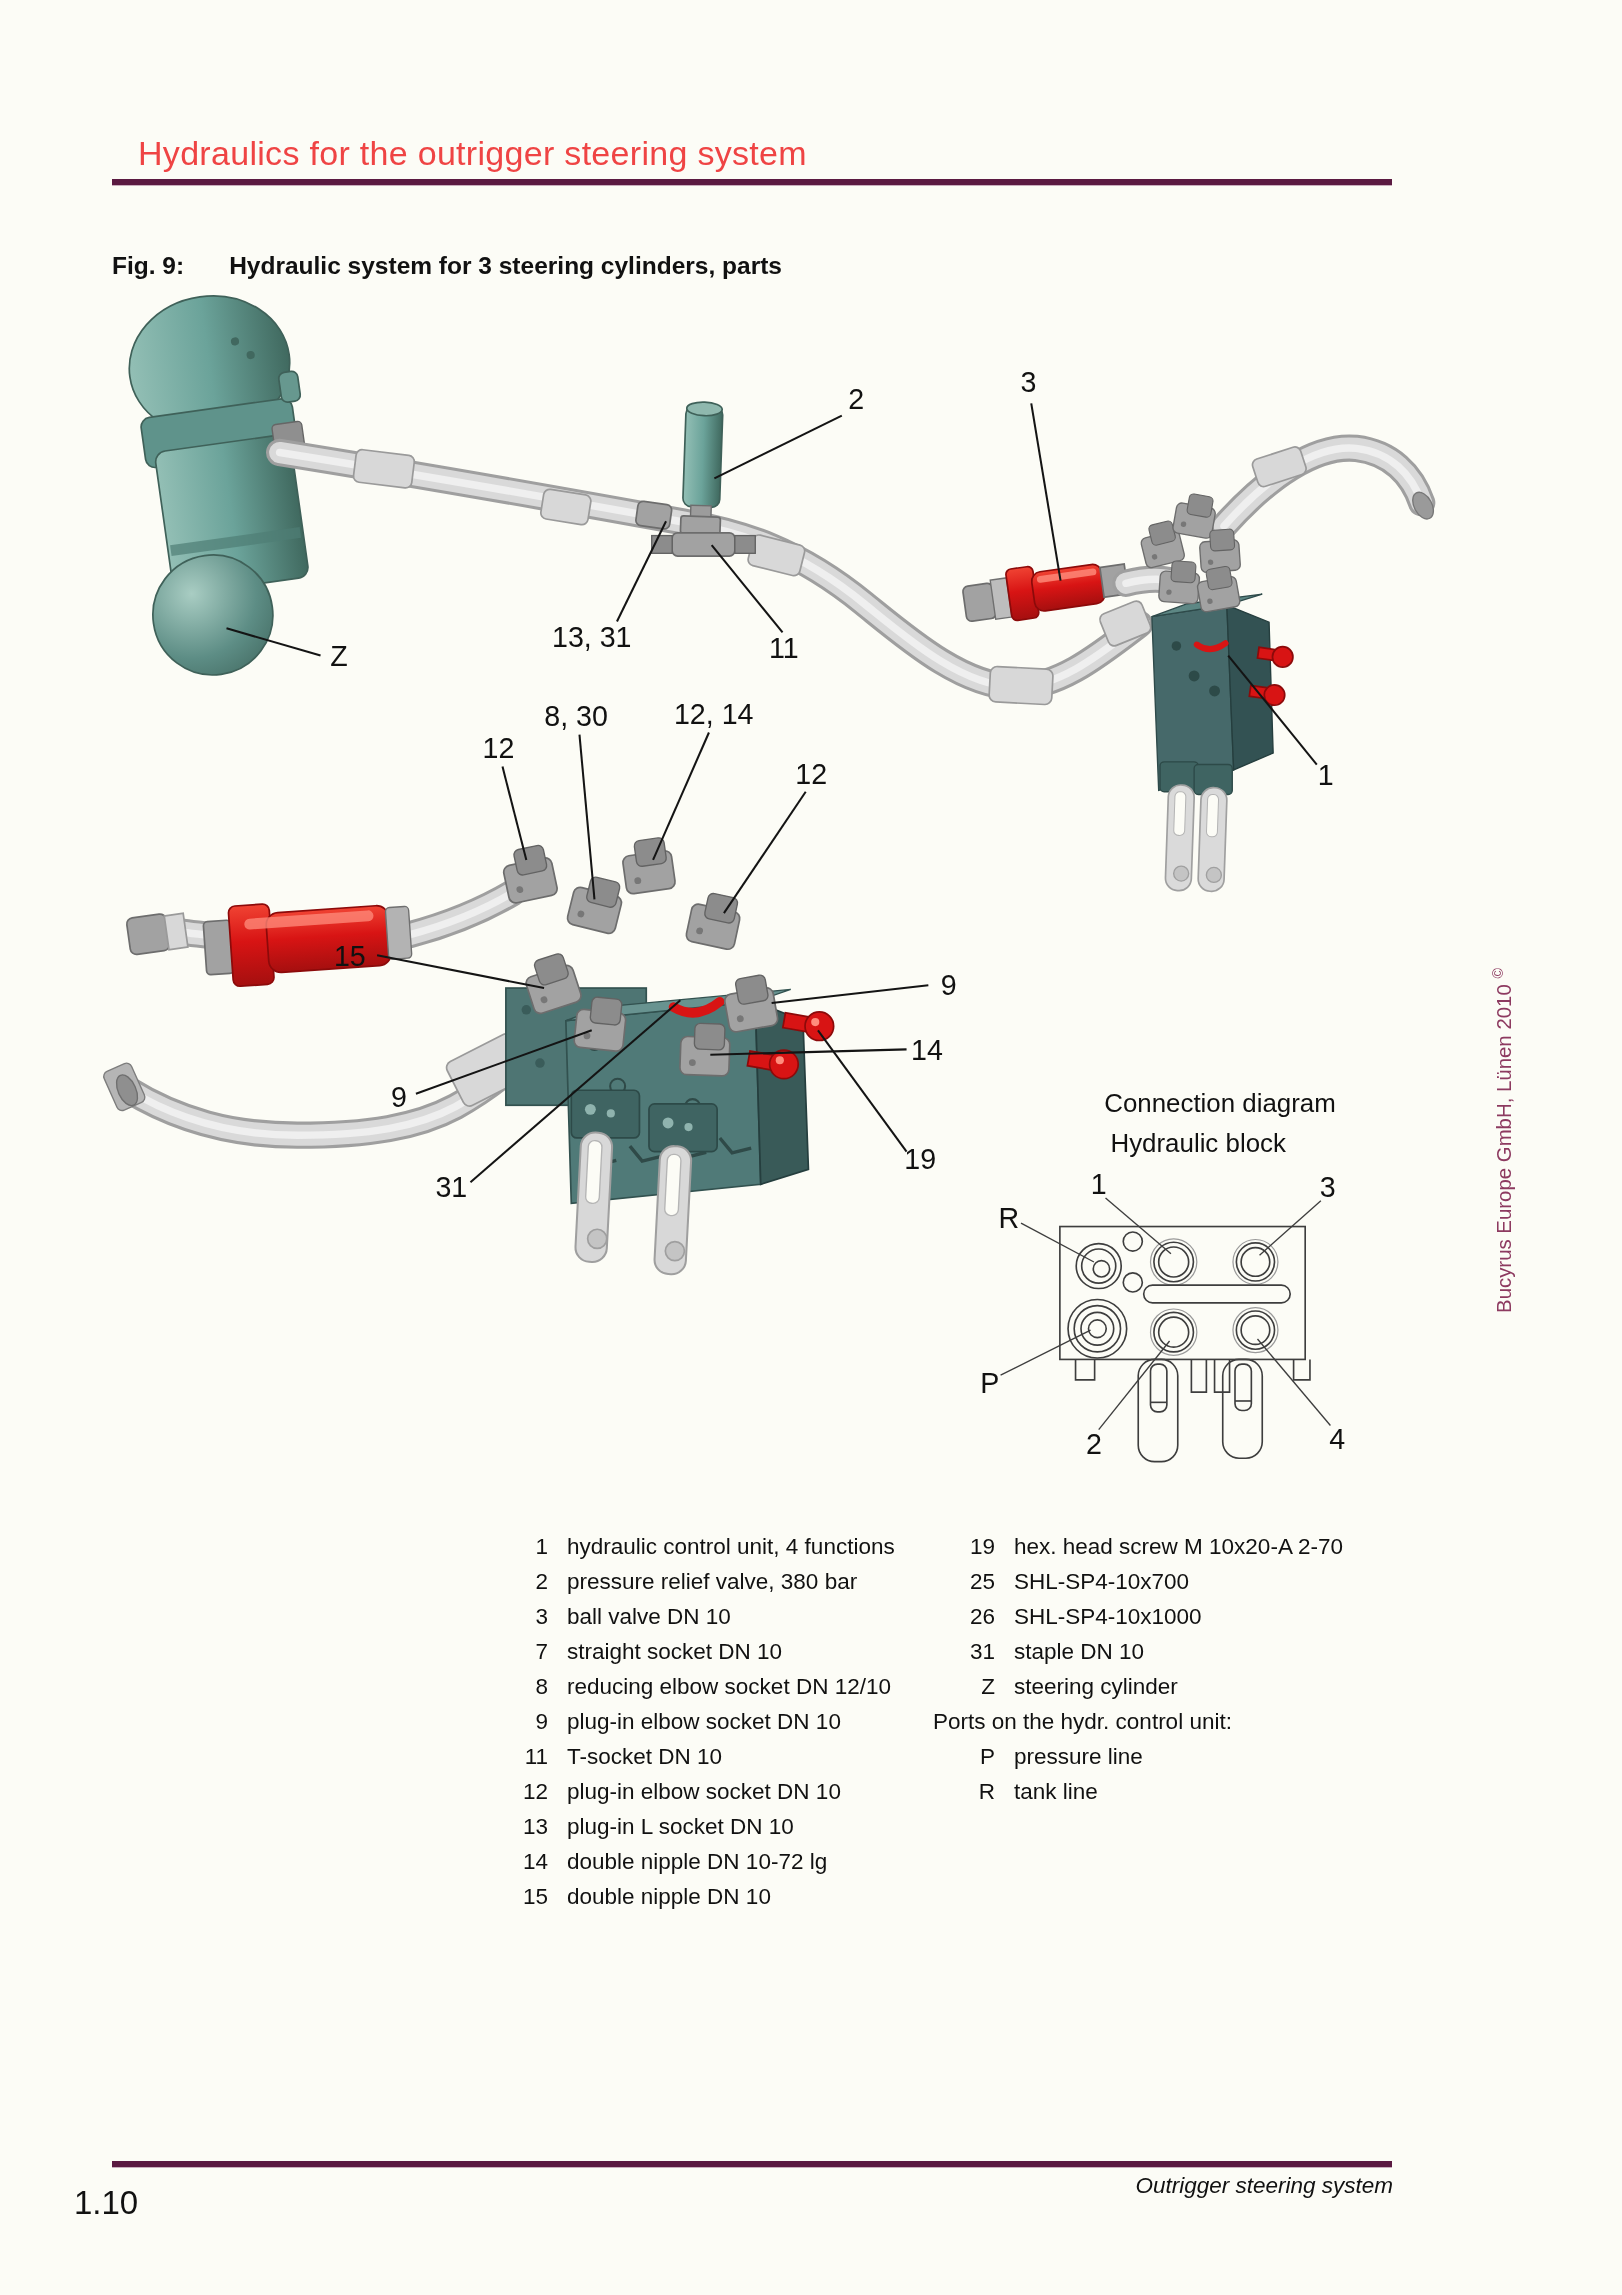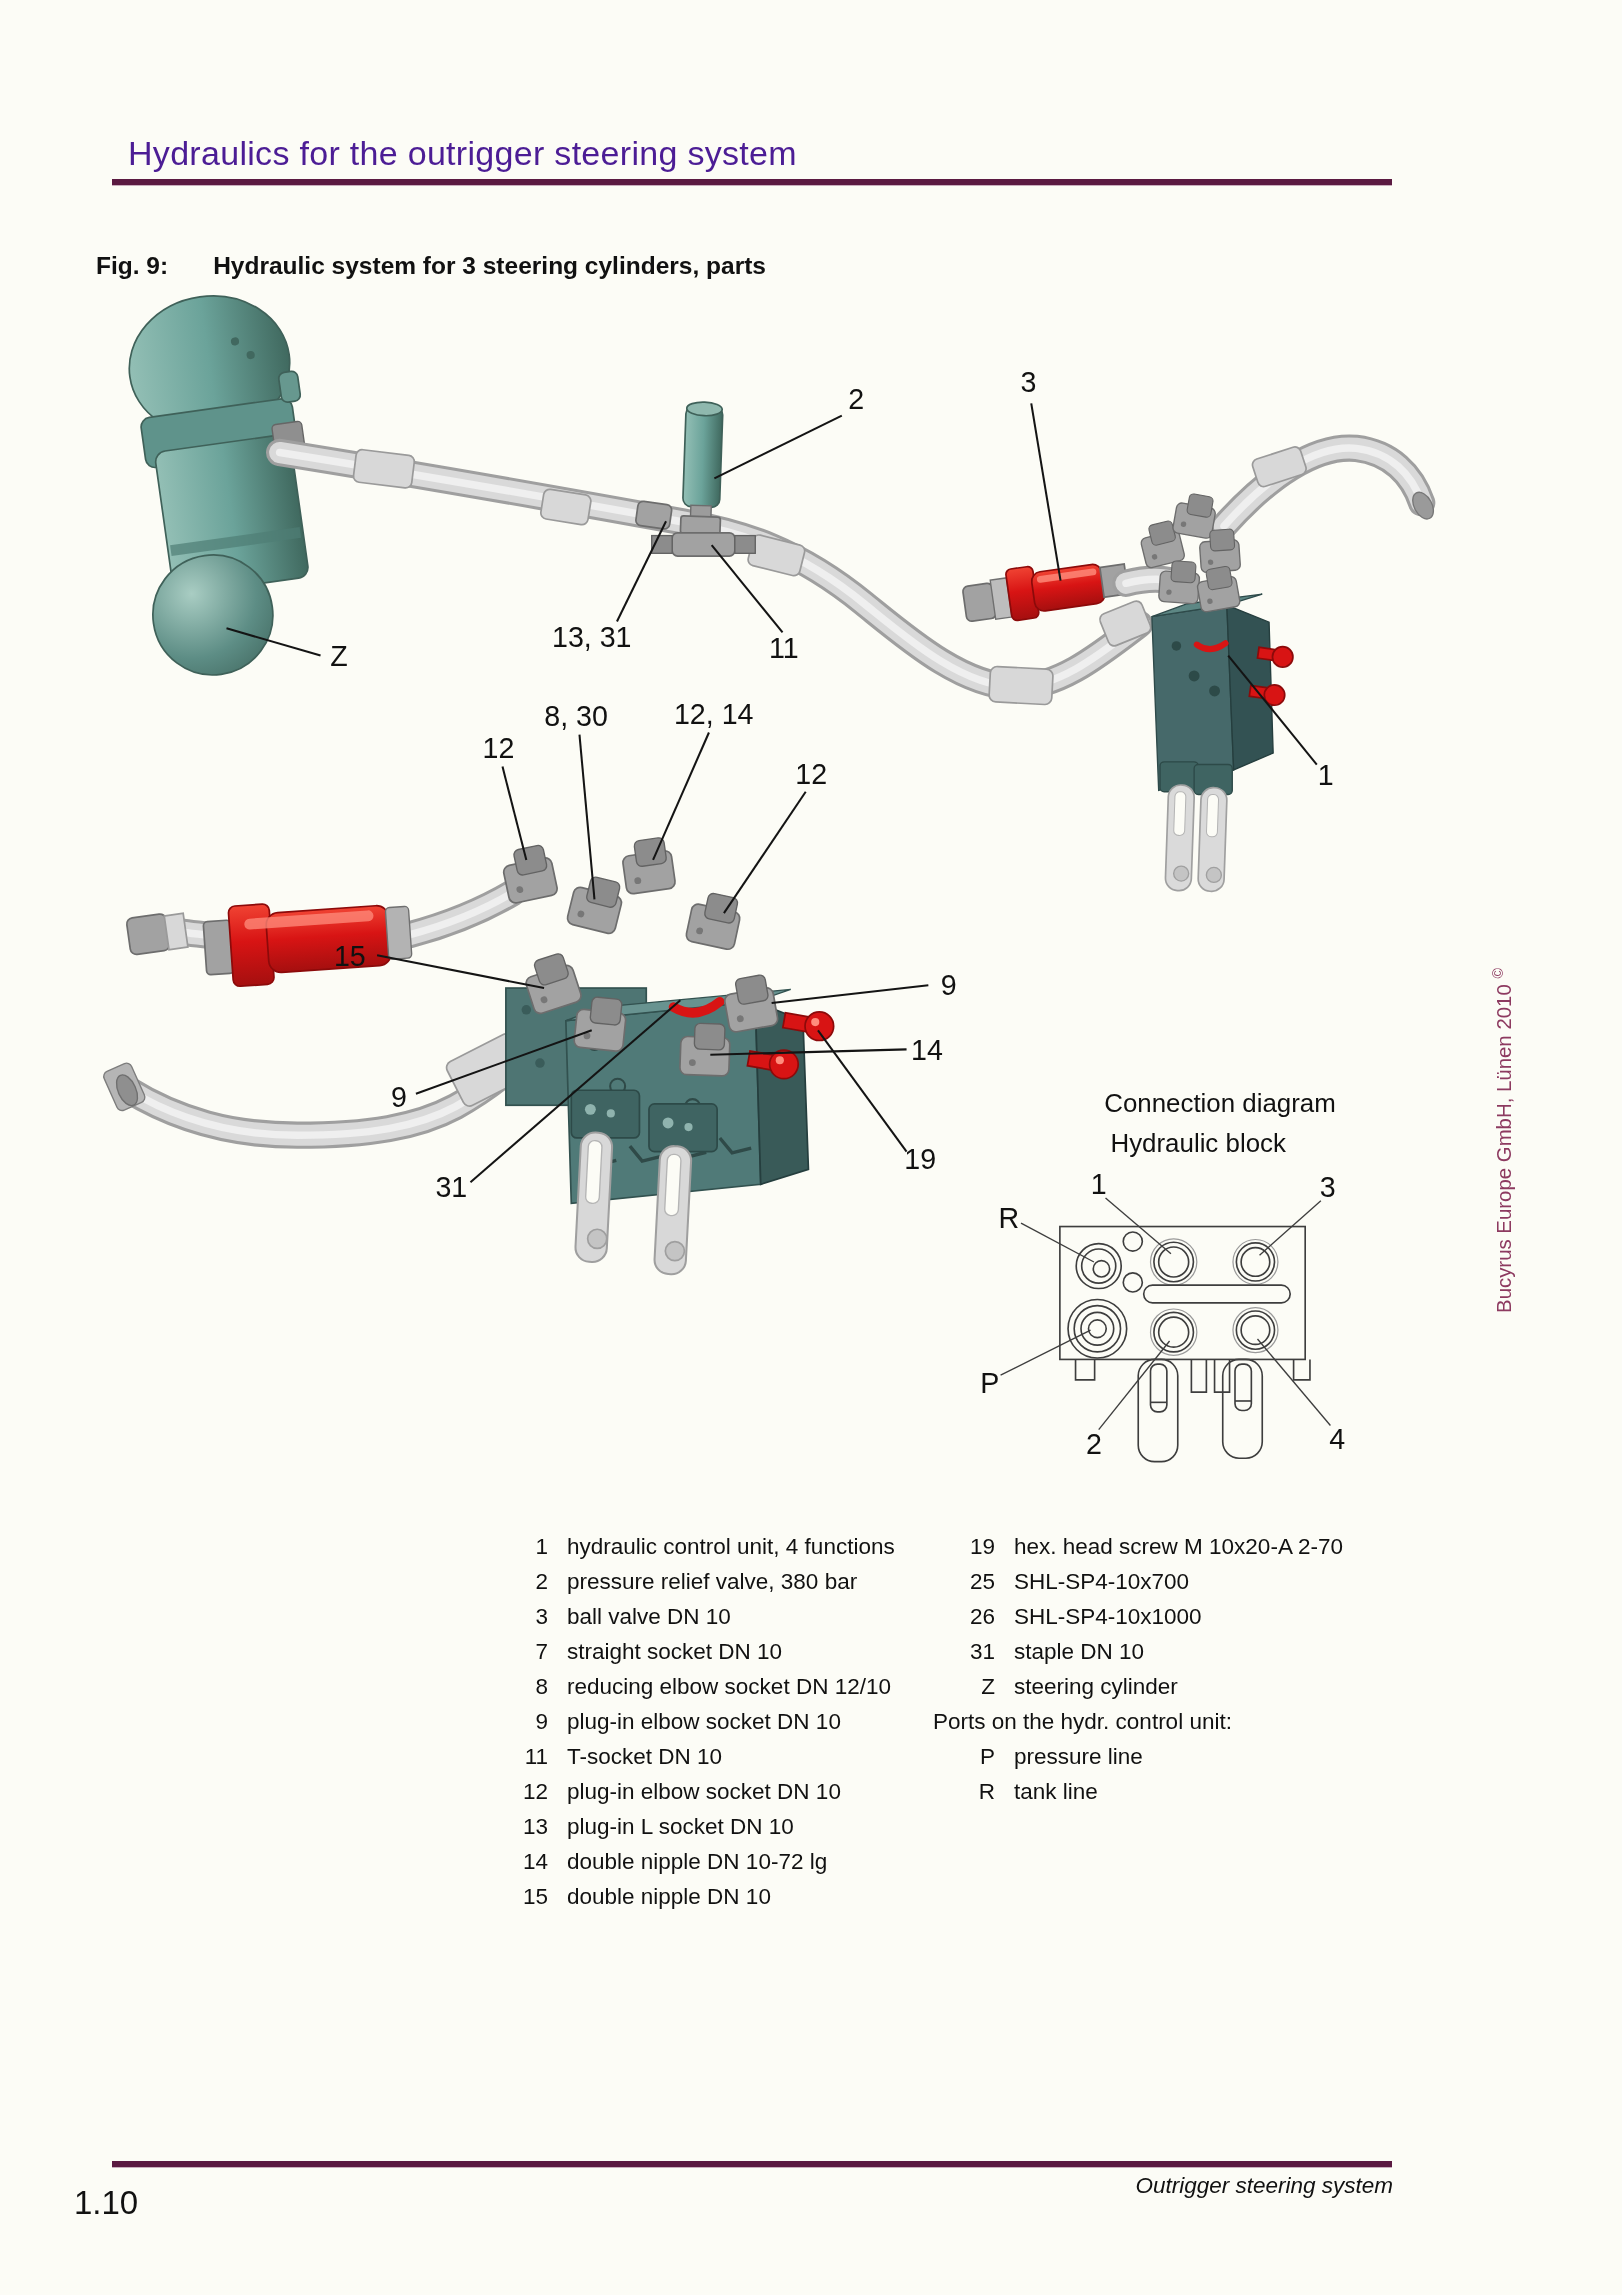--- a/index.html
+++ b/index.html
@@ -1,23 +1,23 @@
 <!DOCTYPE html>
 <html style="font-size:11px"><head>
 <meta charset="utf-8">
 <style>
   html,body{margin:0;padding:0;background:#e8e8e8;}
   .page{position:relative;width:1623px;height:2295px;background:#fcfcf6;overflow:hidden;
         font-family:"Liberation Sans", sans-serif;color:#111;}
   .abs{position:absolute;}
-  .doc-title{left:128px;top:134px;font-size:34px;letter-spacing:0.3px;color:#4c1d95;}
+  .doc-title{left:138px;top:134px;font-size:34px;letter-spacing:0.3px;color:#ef4444;}
   .rule{left:112px;width:1280px;height:6.1px;background:#5b1a41;border-bottom:1.4px solid #c9aebd;}
   .rule-top{top:179px;}
   .rule-bottom{top:2161px;}
-  .fig-caption{left:96px;top:252px;font-size:24.5px;font-weight:bold;}
+  .fig-caption{left:112px;top:252px;font-size:24.5px;font-weight:bold;}
   .fig-caption .cap-text{margin-left:45px;}
   .parts-col{top:1529px;font-size:22.5px;line-height:35px;}
   .col-left{left:436px;width:470px;}
   .col-right{left:900px;width:518px;}
   .prow{display:flex;height:35px;white-space:nowrap;}
   .pnum{width:112px;text-align:right;padding-right:19px;flex:none;}
   .col-right .pnum{width:95px;}
   .pports{padding-left:33px;}
   .sidebar-credit{left:1300px;top:1126px;width:409px;height:29px;transform:rotate(-90deg);
         text-align:center;font-size:20.4px;color:#8d3a60;white-space:nowrap;}

